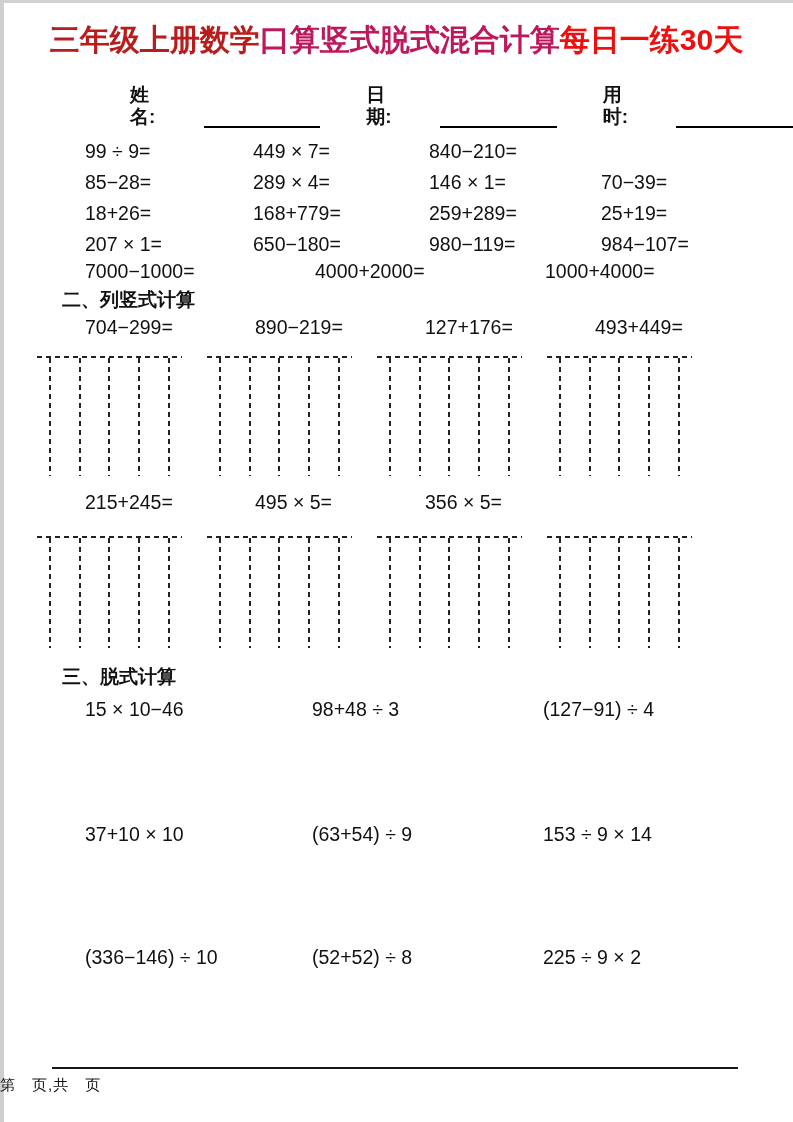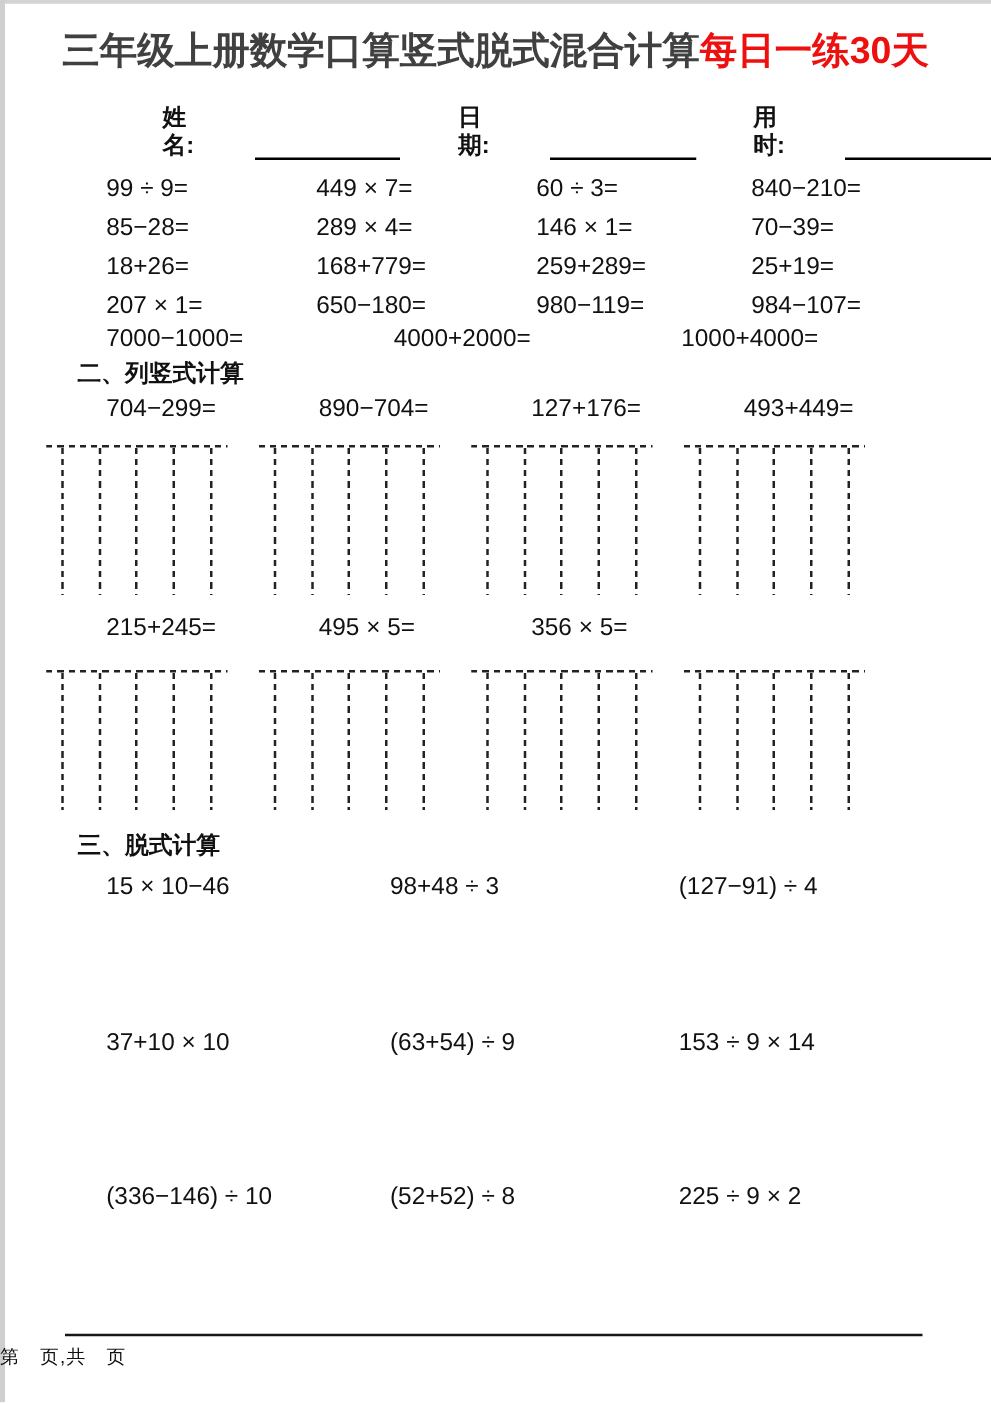--- a/index.html
+++ b/index.html
@@ -54,36 +54,35 @@
   .footer-line { position:absolute; top:1067px; left:52px; width:686px; border-top:2px solid #161616; }
   .footer-text { position:absolute; top:1076px; left:0; width:100%; font-size:15px; letter-spacing:1px; }
 </style>
 </head>
 <body>
 
 <div class="page">
   <div class="edge-top"></div>
   <div class="edge-left"></div>
 
-  <div class="title"><span style="color: #404040; text-align: right;">三年级上册数学</span><span style="color: #404040;">口算竖式脱式混合计算</span><span style="color: rgb(238, 15, 15);">每日一练30天</span></div>
+  <div class="title"><span style="color: #b91c1c; text-align: right;">三年级上册数学</span><span style="color: #be185d;">口算竖式脱式混合计算</span><span style="color: rgb(238, 15, 15);">每日一练30天</span></div>
 
   <div class="info">
     <span class="ilbl">姓名:</span>
     <span class="blank"></span>
     <span class="ilbl">日期:</span>
     <span class="blank"></span>
     <span class="ilbl">用时:</span>
     <span class="blank last"></span>
   </div>
 
 
   <div class="row cols4" style="top:139px">
       <span class="cell">99 ÷ 9=</span>
       <span class="cell">449 × 7=</span>
-      <span class="cell">60 ÷ 3=</span>
       <span class="cell">840−210=</span>
     </div>
   <div class="row cols4" style="top:170px">
       <span class="cell">85−28=</span>
       <span class="cell">289 × 4=</span>
       <span class="cell">146 × 1=</span>
       <span class="cell">70−39=</span>
     </div>
   <div class="row cols4" style="top:201px">
       <span class="cell">18+26=</span>
@@ -100,21 +99,21 @@
   <div class="row cols3w" style="top:259px">
       <span class="cell">7000−1000=</span>
       <span class="cell">4000+2000=</span>
       <span class="cell">1000+4000=</span>
     </div>
 
   <div class="sec-head" style="top:288px">二、列竖式计算</div>
 
   <div class="row cols4v" style="top:315px">
       <span class="cell">704−299=</span>
-      <span class="cell">890−704=</span>
+      <span class="cell">890−219=</span>
       <span class="cell">127+176=</span>
       <span class="cell">493+449=</span>
     </div>
 
   <div class="workrow" style="top:356px">
     <div class="block">
         <div class="hline"></div>
         <div class="vl-area"></div>
       </div>
     <div class="block">

